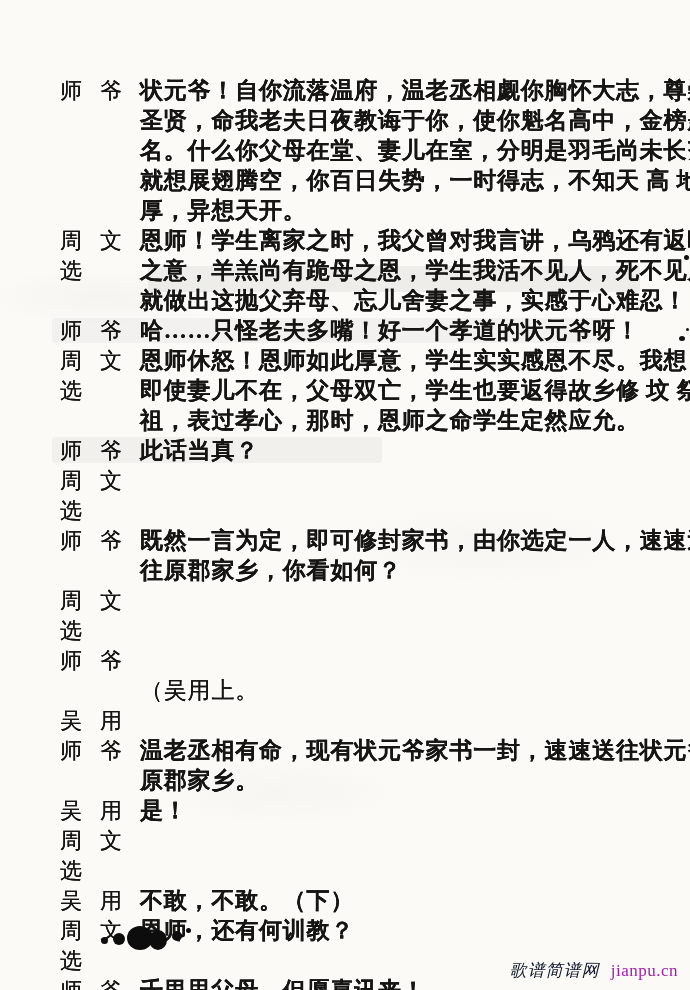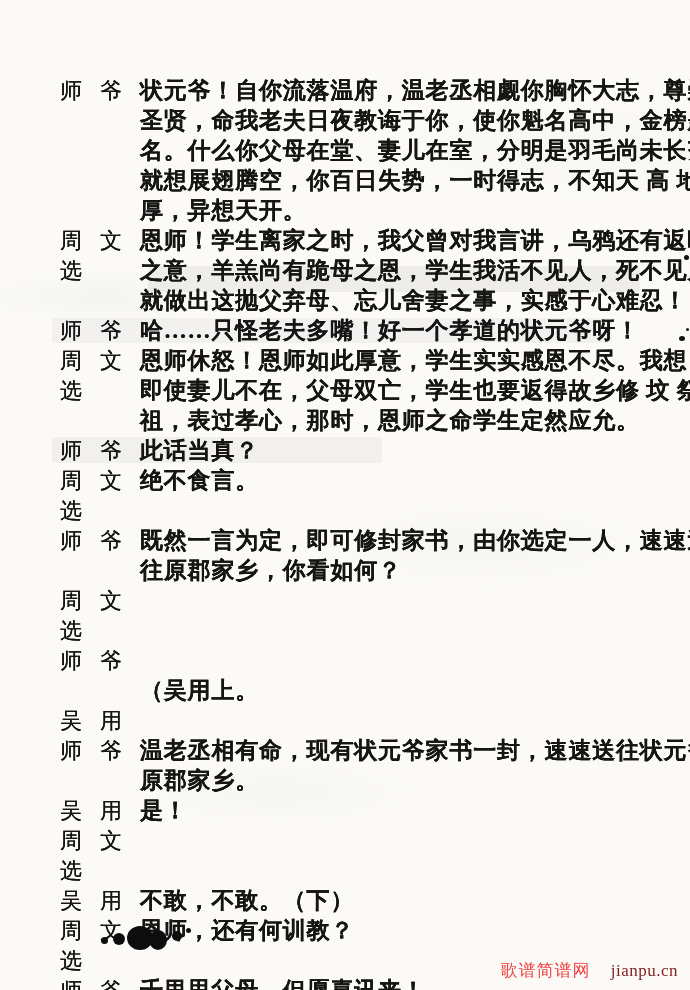--- a/index.html
+++ b/index.html
@@ -63,21 +63,21 @@
     line-height: 30px;
     font-weight: bold;
     letter-spacing: 0.8px;
     text-shadow: 0 0 0.5px #000;
   }
   .dialogue-line {
     white-space: pre;
     height: 30px;
   }
   .stage .dialogue-text {
-    font-weight: bold;
+    font-weight: normal;
   }
 
   
   .ink-smudge {
     position: absolute;
     left: 95px;
     top: 924px;
     width: 110px;
     height: 28px;
     pointer-events: none;
@@ -106,22 +106,22 @@
   .speck-3 { left: 686px; top: 328px; width: 3px; height: 3px; }
 
   .watermark {
     position: absolute;
     right: 12px;
     bottom: 8px;
     font-size: 17px;
     letter-spacing: 1px;
     white-space: nowrap;
   }
-  .wm-site { color: #ef4444; }
-  .wm-domain { color: #7f1d1d; margin-left: 15px; letter-spacing: 0.5px; }
+  .wm-site { color: #0f172a; font-style: italic; }
+  .wm-domain { color: #a21caf; margin-left: 6px; letter-spacing: 0.5px; }
 </style>
 </head>
 <body>
 
 <div class="page-noise"></div>
 <div class="scan-artifact artifact-1"></div>
 <div class="scan-artifact artifact-2"></div>
 <div class="scan-artifact artifact-3"></div>
 
 <div class="script-body" id="dialogue-container">
@@ -158,23 +158,20 @@
       </div>
     </div>
     <div class="entry">
       <span class="speaker">师爷</span>
       <div class="dialogue-text">
         <div class="dialogue-line">此话当真？</div>
       </div>
     </div>
     <div class="entry">
       <span class="speaker">周文选</span>
-      <div class="dialogue-text">
-        <div class="dialogue-line">绝不食言。</div>
-      </div>
     </div>
     <div class="entry">
       <span class="speaker">师爷</span>
       <div class="dialogue-text">
         <div class="dialogue-line">既然一言为定，即可修封家书，由你选定一人，速速送</div>
         <div class="dialogue-line">往原郡家乡，你看如何？</div>
       </div>
     </div>
     <div class="entry">
       <span class="speaker">周文选</span>

